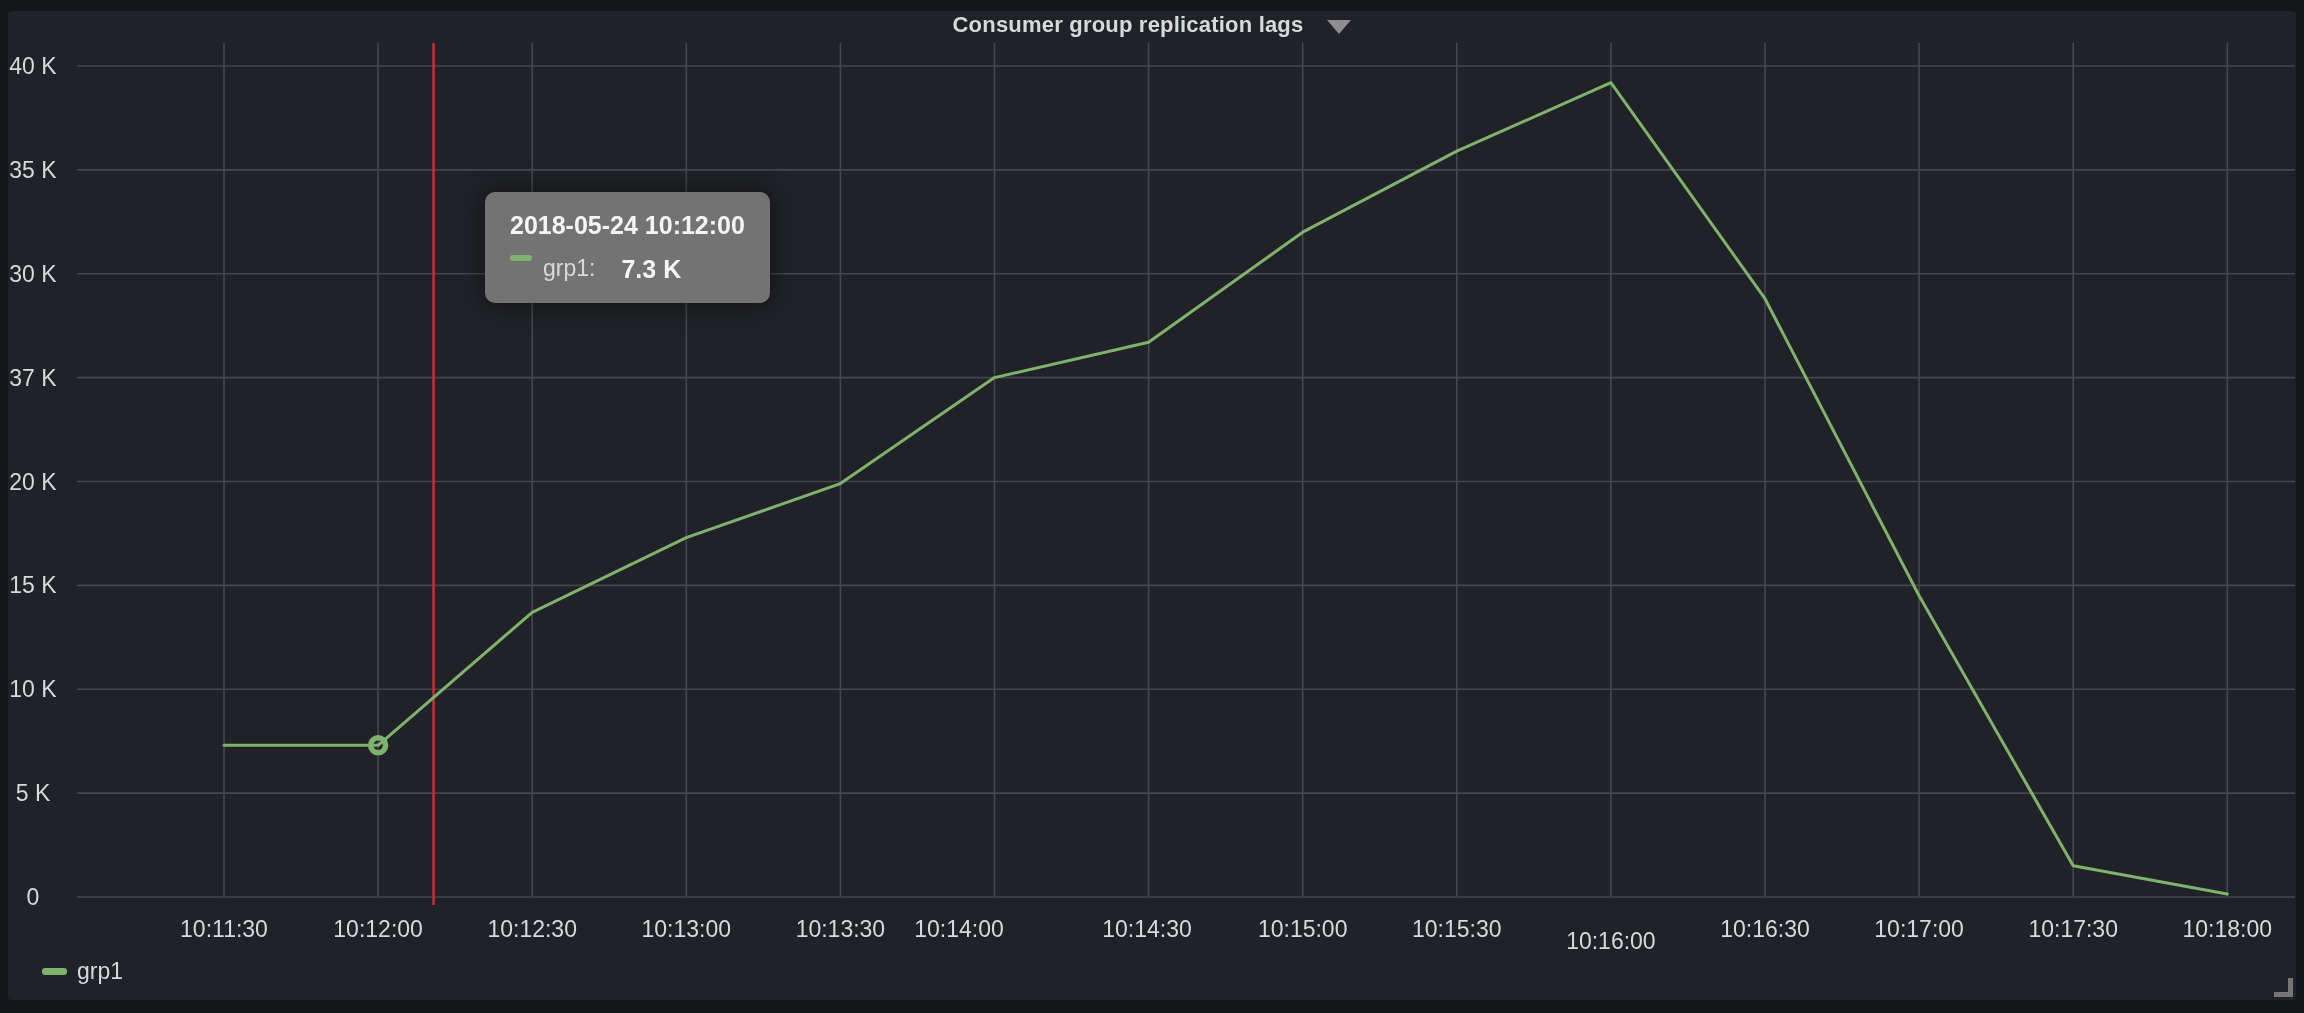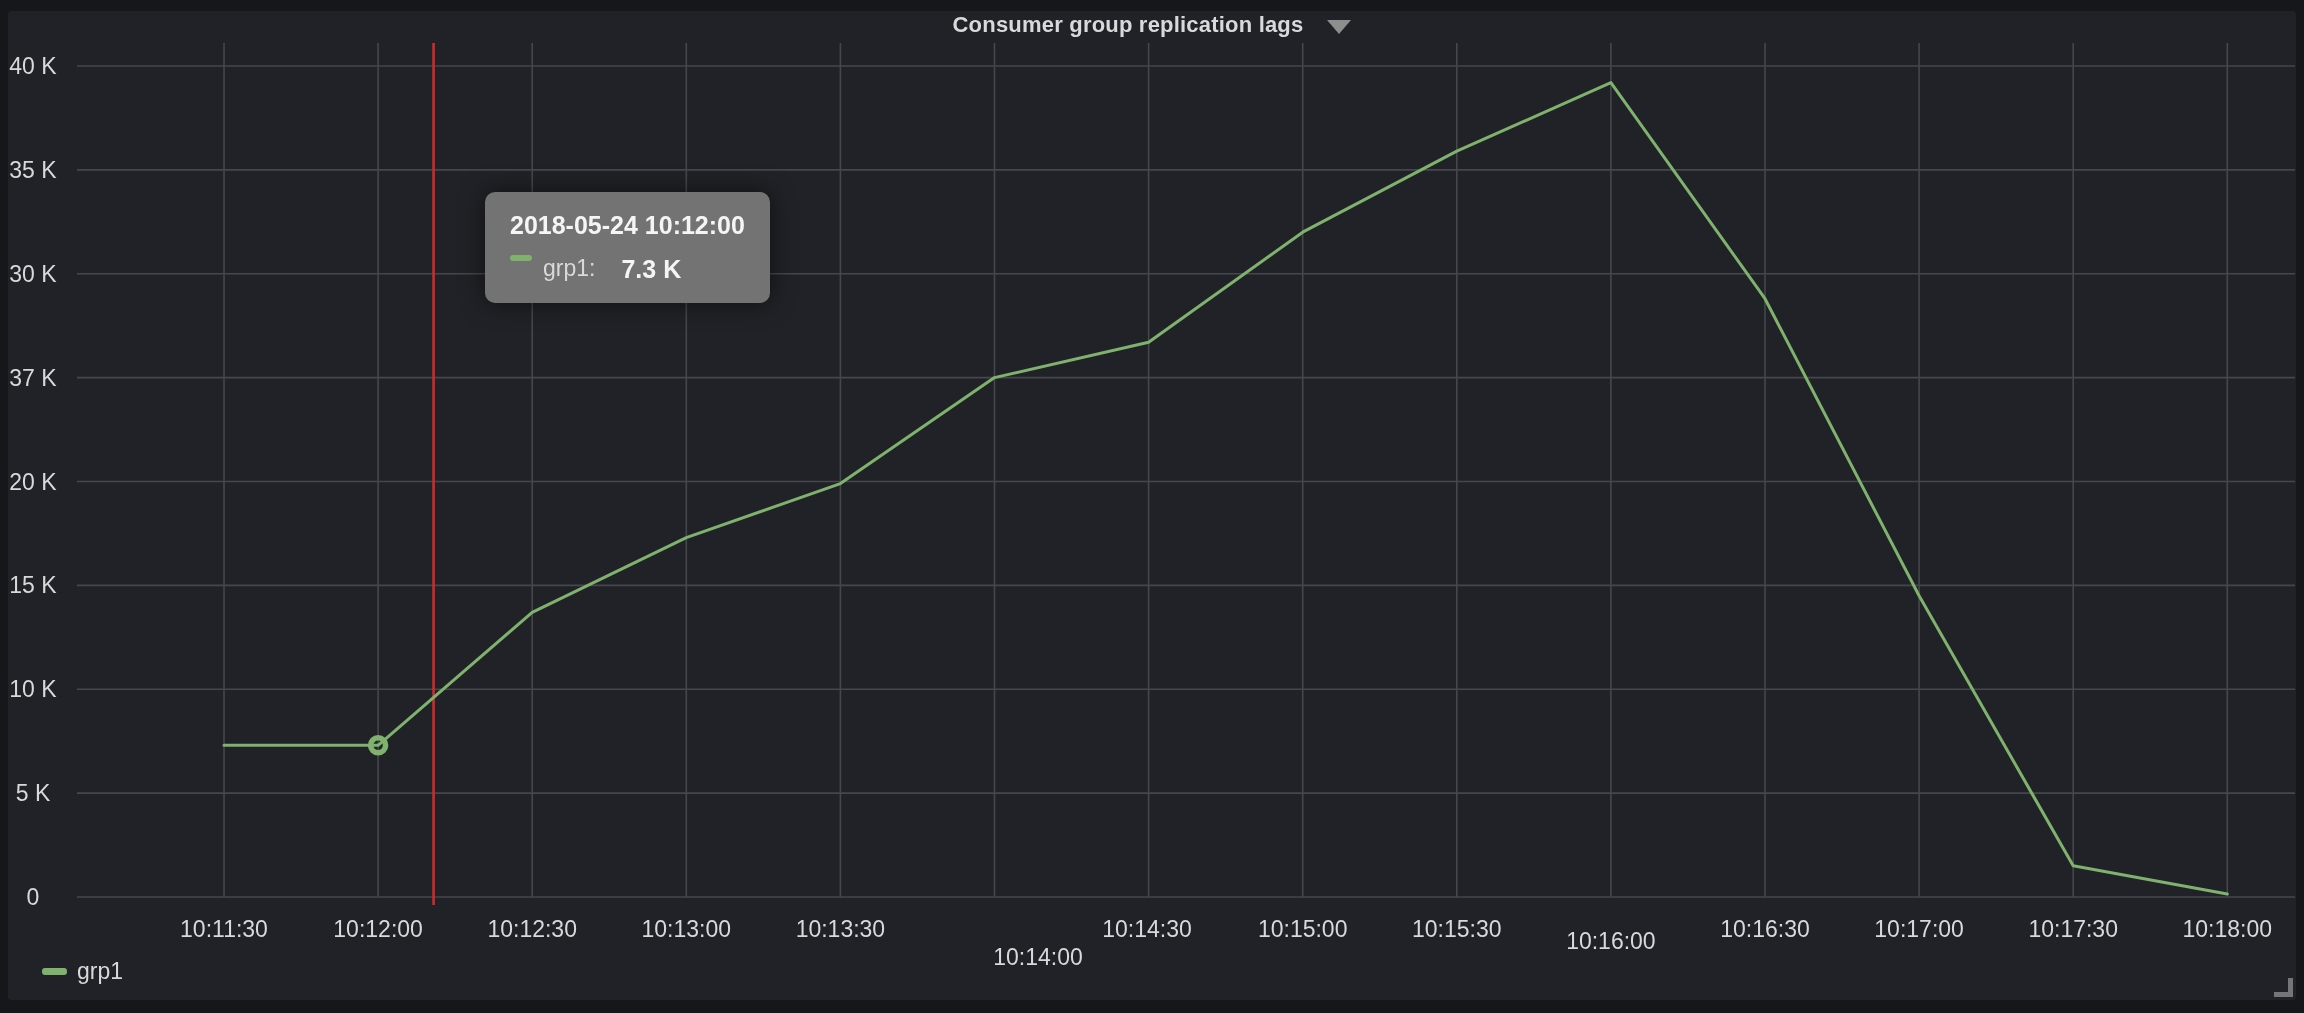--- a/index.html
+++ b/index.html
@@ -116,21 +116,21 @@
       <div class="ytick" style="top: 258.75px;">30 K</div>
       <div class="ytick" style="top: 154.875px;">35 K</div>
       <div class="ytick" style="top: 51px;">40 K</div>
     </div>
   <div id="x-axis-labels">
       <div class="xtick" style="left: 144px;">10:11:30</div>
       <div class="xtick" style="left: 298.1px;">10:12:00</div>
       <div class="xtick" style="left: 452.2px;">10:12:30</div>
       <div class="xtick" style="left: 606.3px;">10:13:00</div>
       <div class="xtick" style="left: 760.4px;">10:13:30</div>
-      <div class="xtick" style="left: 958px; margin-top: 28px;">10:14:00</div>
+      <div class="xtick" style="left: 879px;">10:14:00</div>
       <div class="xtick" style="left: 1067px;">10:14:30</div>
       <div class="xtick" style="left: 1222.7px;">10:15:00</div>
       <div class="xtick" style="left: 1376.8px;">10:15:30</div>
       <div class="xtick" style="left: 1530.9px; margin-top: 12px;">10:16:00</div>
       <div class="xtick" style="left: 1685px;">10:16:30</div>
       <div class="xtick" style="left: 1839.1px;">10:17:00</div>
       <div class="xtick" style="left: 1993.2px;">10:17:30</div>
       <div class="xtick" style="left: 2147.3px;">10:18:00</div>
     </div>
 

